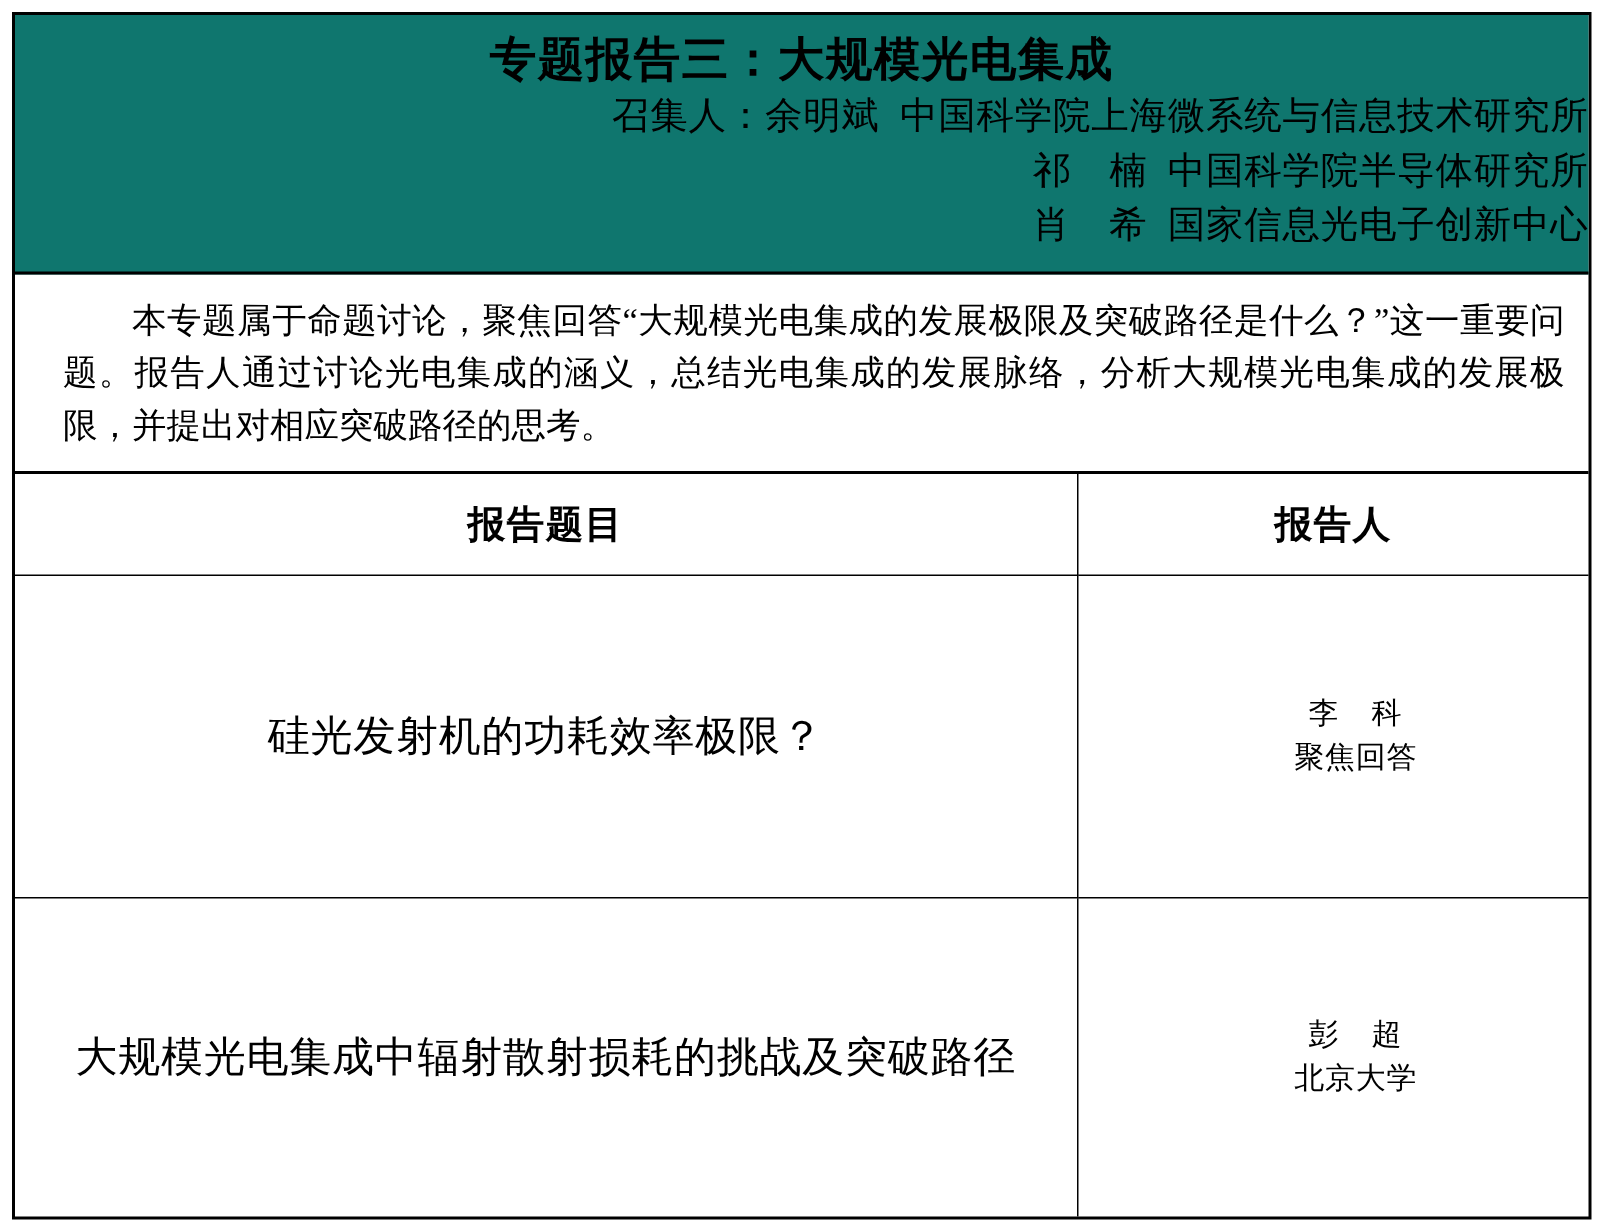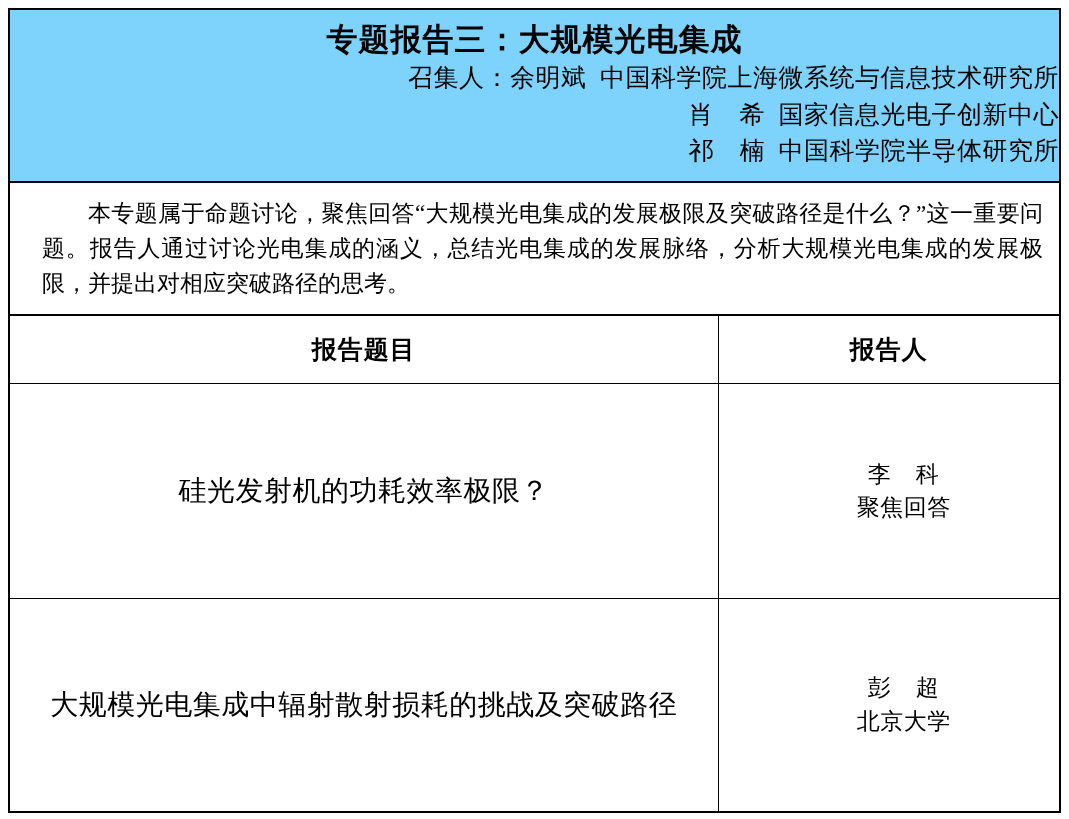--- a/index.html
+++ b/index.html
@@ -26,21 +26,21 @@
     top: 8px;
     width: 1053px;
     height: 805px;
     border: 2px solid #000000;
     box-sizing: border-box;
     display: flex;
     flex-direction: column;
   }
   
   .header {
-    background: #7dd3fc;
+    background: #0f766e;
     border-bottom: 2px solid #000000;
     padding: 10px 0 12px 0;
     text-align: center;
     box-sizing: border-box;
   }
   .header-title {
     font-size: 31px;
     font-weight: bold;
     line-height: 1.30;
     letter-spacing: 1px;
@@ -84,21 +84,21 @@
     font-weight: bold;
     letter-spacing: 1px;
     height: 68px;
   }
   table.talks td.title {
     font-size: 28px;
     letter-spacing: 0.5px;
     margin-left: 28px;
   }
   table.talks td.speaker {
-    font-size: 23px;
+    font-size: 20px;
     line-height: 1.45;
     padding-left: 38px;
   }
   .sp-name {
     display: block;
     white-space: pre;
     letter-spacing: 1px;
   }
   .sp-org {
     display: block;
@@ -112,22 +112,22 @@
 </style>
 </head>
 <body>
 
 <div class="page">
   <div class="outer">
 
     <div class="header">
       <div class="header-title">专题报告三：大规模光电集成</div>
       <div class="header-line">召集人：余明斌  中国科学院上海微系统与信息技术研究所</div>
+      <div class="header-line">祁　楠  中国科学院半导体研究所</div>
       <div class="header-line">肖　希  国家信息光电子创新中心</div>
-      <div class="header-line">祁　楠  中国科学院半导体研究所</div>
     </div>
 
     <div class="intro">本专题属于命题讨论，聚焦回答“大规模光电集成的发展极限及突破路径是什么？”这一重要问题。报告人通过讨论光电集成的涵义，总结光电集成的发展脉络，分析大规模光电集成的发展极限，并提出对相应突破路径的思考。</div>
 
     <table class="talks">
       <colgroup>
           <col class="c1">
           <col class="c2">
         </colgroup>
       <thead>

